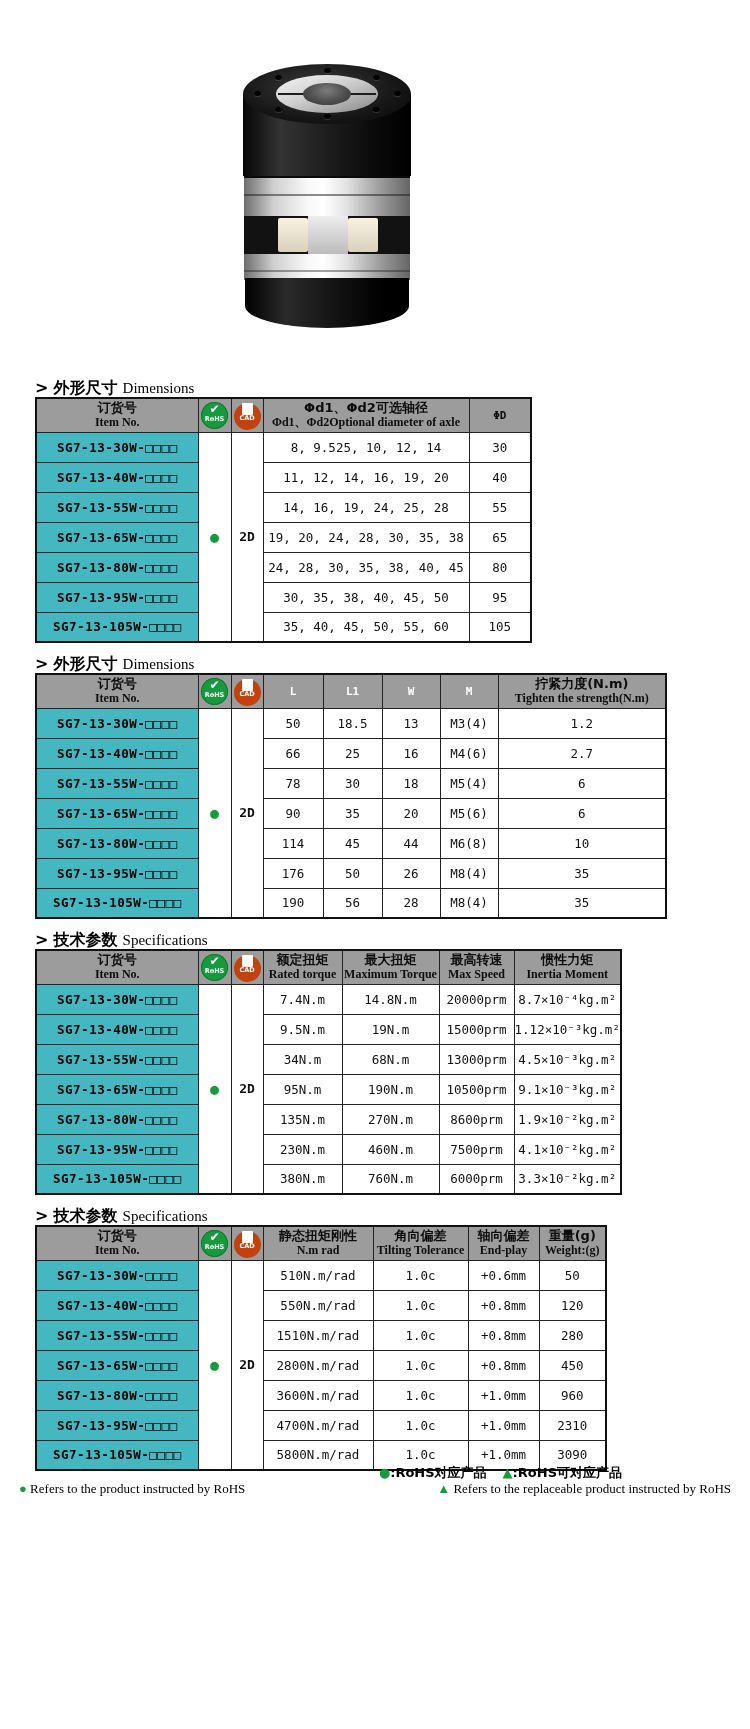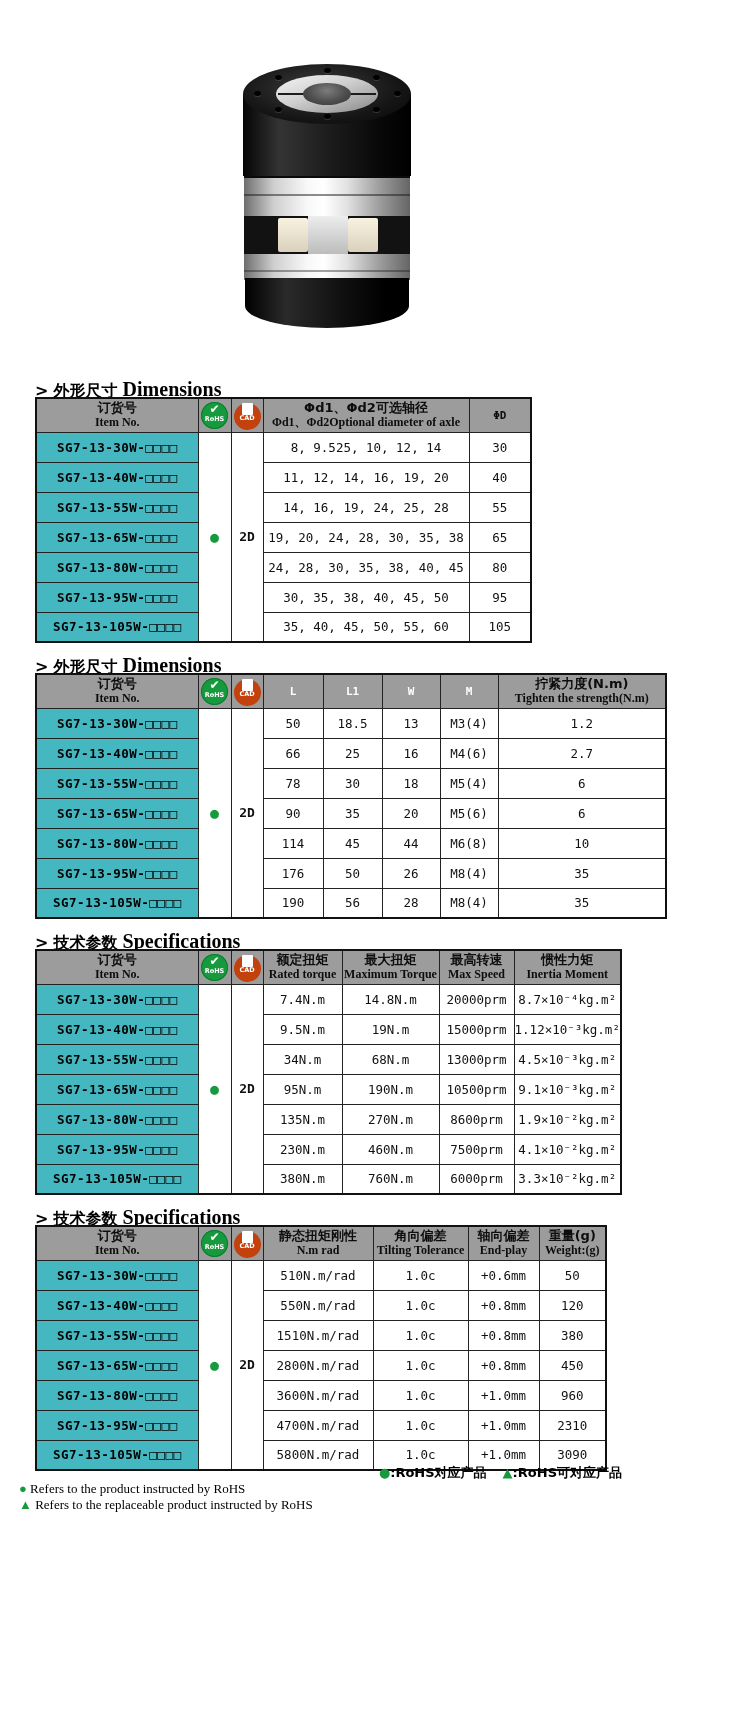--- a/index.html
+++ b/index.html
@@ -30,21 +30,21 @@
   .t1{left:34px}.t2{left:104px}
   .jaw { position:absolute; top:0; left:64px; width:40px; height:38px;
     background:linear-gradient(180deg,#ededed,#bcbcbc); }
   .cp-band-black-bottom { position:absolute; top:214px; left:2px; width:164px; height:50px; z-index:2;
     border-radius:0 0 50% 50% / 0 0 22px 22px;
     background:linear-gradient(90deg,#000,#2a2a2a 25%,#131313 55%,#000 85%); }
 
   
   .sec-title { position:absolute; left:35px; white-space:nowrap; }
   .sec-marker, .sec-cn { font-weight:bold; font-size:16px; color:#000; }
-  .sec-en { font-family:"Liberation Serif",serif; font-weight:bold; font-size:20px; color:#000; }
+  .sec-en { font-family:"Liberation Serif",serif; font-weight:normal; font-size:15px; color:#000; }
 
   
   table.spec-table { position:absolute; border-collapse:collapse; table-layout:fixed; border:2px solid #111; background:#fff; }
   .spec-table th, .spec-table td { border:1px solid #222; overflow:hidden; padding:0; vertical-align:middle; }
   .spec-table thead tr { height:34px; }
   .spec-table tbody tr { height:30px; }
   .spec-table thead th { background:#9c9c9c; text-align:center; }
   .h-cn { font-size:13px; font-weight:bold; color:#0d0d0d; line-height:1.15; font-family:"DejaVu Sans",sans-serif; }
   .h-en { font-size:12px; color:#0d0d0d; font-family:"Liberation Serif",serif; line-height:1.1; white-space:nowrap; }
   .h-one { font-family:"DejaVu Sans Mono",monospace; font-size:11px; font-weight:bold; color:#0d0d0d; }
@@ -62,21 +62,21 @@
   .rohs-badge .lbl { color:#fff; font-size:6.5px; font-weight:bold; line-height:7px; display:block; }
   .cad-badge { width:27px; height:27px; border-radius:50%; background:#c2410c; margin:0 auto; text-align:center; }
   .cad-badge .doc { width:11px; height:12px; background:#fff; margin:3px auto 0; border-radius:1px; display:block; }
   .cad-badge .lbl { color:#fff; font-size:6.5px; font-weight:bold; line-height:7px; display:block; }
 
   
   .legend-cn { position:absolute; left:0; top:1464px; width:622px; text-align:right;
     font-size:13px; font-weight:bold; color:#000; }
   .legend-cn .tri-part { margin-left:16px; }
   .legend-en { position:absolute; left:19px; top:1481px; width:712px; display:flex; justify-content:space-between;
-    font-family:"Liberation Serif",serif; font-size:13px; color:#000; white-space:nowrap;flex-direction:column; }
+    font-family:"Liberation Serif",serif; font-size:13px; color:#000; white-space:nowrap; }
   .gmark { color:#169a3d; }
 </style>
 </head>
 <body>
 
 <div class="coupling">
   <div class="cp-band-black-top"></div>
   <div class="cp-top-face">
     <div class="bolt b1"></div>
     <div class="bolt b2"></div>
@@ -465,21 +465,21 @@
         <td class="data-cell">550N.m/rad</td>
         <td class="data-cell">1.0c</td>
         <td class="data-cell">+0.8mm</td>
         <td class="data-cell">120</td>
       </tr>
       <tr>
         <td class="item-cell">SG7-13-55W-□□□□</td>
         <td class="data-cell">1510N.m/rad</td>
         <td class="data-cell">1.0c</td>
         <td class="data-cell">+0.8mm</td>
-        <td class="data-cell">380</td>
+        <td class="data-cell">280</td>
       </tr>
       <tr>
         <td class="item-cell">SG7-13-65W-□□□□</td>
         <td class="data-cell">2800N.m/rad</td>
         <td class="data-cell">1.0c</td>
         <td class="data-cell">+0.8mm</td>
         <td class="data-cell">450</td>
       </tr>
       <tr>
         <td class="item-cell">SG7-13-80W-□□□□</td>

